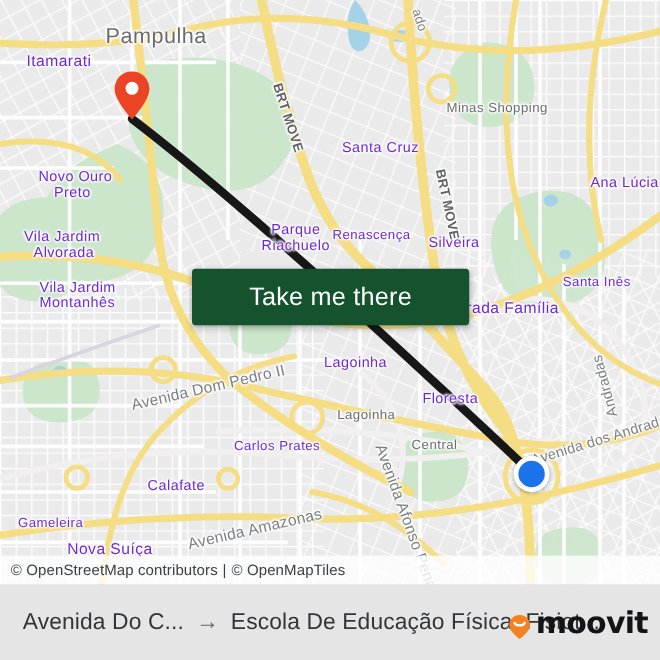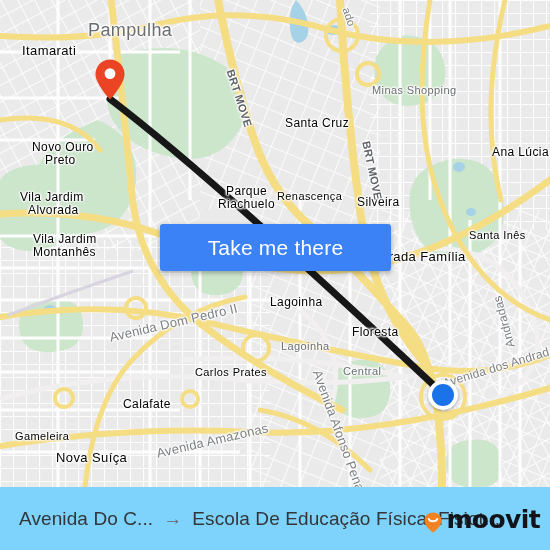--- a/index.html
+++ b/index.html
@@ -13,21 +13,21 @@
   
   .map{
     position:absolute;left:0;top:0;width:550px;height:487px;
     background:#eceaea;overflow:hidden;
   }
   .map svg{position:absolute;left:0;top:0;width:550px;height:487px;display:block;}
 
   
   .lbl{
     position:absolute;
-    color:#000000;
+    color:#6d28d9;
     font-size:11px;
     letter-spacing:.4px;
     white-space:nowrap;
     text-shadow:0 0 3px #fff,0 0 3px #fff,0 0 2px #fff,1px 0 2px #fff,-1px 0 2px #fff,0 1px 2px #fff,0 -1px 2px #fff;
     pointer-events:none;
   }
   .lbl.dark{color:#6a6d70;}
   .lbl.road{color:#7b7f83;font-size:11px;letter-spacing:.2px;}
   .lbl.rd-strong{color:#5f6368;font-weight:400;}
 
@@ -40,21 +40,21 @@
     position:absolute;width:30px;height:30px;border-radius:50%;
     background:#ffffff;
     display:flex;align-items:center;justify-content:center;
     box-shadow:0 1px 3px rgba(0,0,0,.35);
   }
   .dot-inner{width:22px;height:22px;border-radius:50%;background:#1a73e8;}
 
   
   .cta{
     position:absolute;left:160px;top:224px;width:231px;height:47px;
-    background:#3b82f6;
+    background:#14532d;
     border:0;
     border-radius:3px;
     box-shadow:0 2px 5px rgba(0,0,0,.30);
     color:#ffffff;
     font-size:21px;
     font-family:"Liberation Sans","DejaVu Sans",sans-serif;
     letter-spacing:.2px;
     cursor:pointer;
     display:flex;align-items:center;justify-content:center;
     padding:0;
@@ -67,21 +67,21 @@
     display:flex;align-items:center;
     font-size:12.5px;color:#3c4043;
     padding-left:9px;box-sizing:border-box;
     letter-spacing:.1px;
   }
   .attrib .sep{margin:0 4px;color:#3c4043;}
 
   
   .footer{
     position:absolute;left:0;top:487px;width:550px;height:63px;
-    background:#7dd3fc;
+    background:#e5e5e5;
     display:flex;align-items:center;
   }
   .route-txt{
     display:flex;align-items:center;
     margin-left:19px;
     font-size:19px;color:#333538;letter-spacing:.1px;
     white-space:nowrap;overflow:hidden;
   }
   .arrow{
     display:inline-block;margin:0 10px;color:#5f6368;
@@ -234,20 +234,25 @@
         <circle cx="16" cy="15.6" r="5.4" fill="#ffffff"></circle>
       </svg>
     </div>
 
     <div class="dot-wrap" style="left:428px;top:380px;">
       <div class="dot-inner"></div>
     </div>
 
     <button class="cta">Take me there</button>
 
+    <div class="attrib">
+      <span>© OpenStreetMap contributors</span>
+      <span class="sep">|</span>
+      <span>© OpenMapTiles</span>
+    </div>
   </div>
 
   <div class="footer">
     <div class="route-txt">
       <span>Avenida Do C...</span>
       <span class="arrow">→</span>
       <span>Escola De Educação Física, Fisiot...</span>
     </div>
     <div class="brand">
       <span class="mark">

